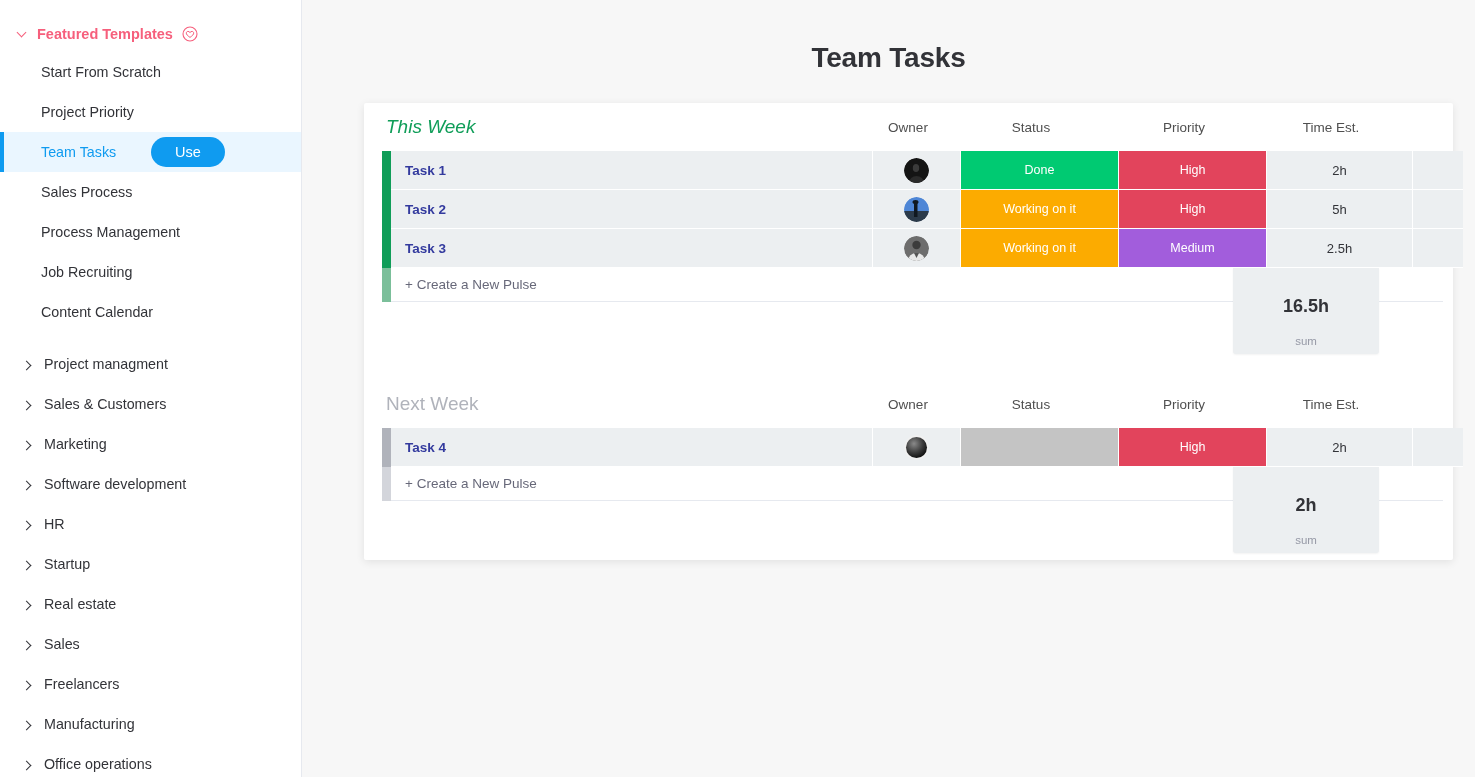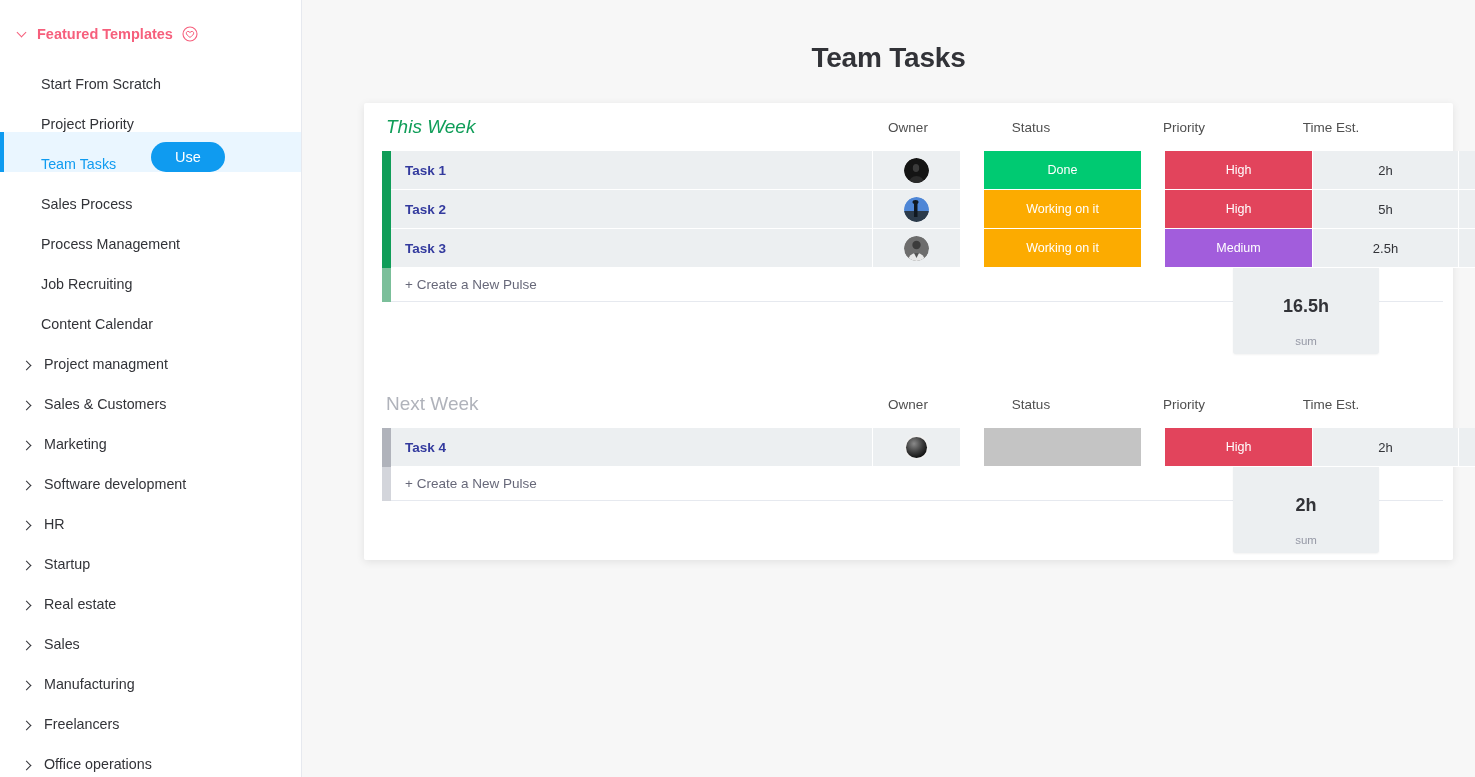--- a/index.html
+++ b/index.html
@@ -42,21 +42,21 @@
     border-right: 1.8px solid #f65f7c;
     border-bottom: 1.8px solid #f65f7c;
     transform: rotate(45deg);
   }
   .heart-badge {
     margin-left: 9px; width: 16px; height: 16px;
     display: inline-flex; align-items: center; justify-content: center;
   }
   .sb-item {
     height: 40px;
-    display: flex; align-items: flex-end;
+    display: flex; align-items: center;
     padding-left: 41px;
     font-size: 14.3px;
     color: #323338;
     cursor: pointer;
     position: relative;
   }
   .sb-item.selected {
     background: #eaf6ff;
     color: #0f9bf0;
     border-left: 4px solid #0f9bf0;
@@ -186,21 +186,20 @@
   .avatar {
     width: 25px; height: 25px; border-radius: 50%;
     overflow: hidden; display: block;
   }
   .cell-label {
     display: flex; align-items: center; justify-content: center;
     color: #ffffff;
     font-size: 12.5px;
     border-bottom: 1px solid #ffffff;
     border-right: 1px solid #ffffff;
-    margin-left: 23px;
   }
   .cell-time {
     flex: 0 0 146px;
     background: #eceff1;
     display: flex; align-items: center; justify-content: center;
     font-size: 13px;
     color: #323338;
     border-bottom: 1px solid #ffffff;
     border-right: 1px solid #ffffff;
   }
@@ -316,25 +315,25 @@
       <div class="sb-group">
         <span class="sb-chevron-right"></span>
         <span>Real estate</span>
       </div>
       <div class="sb-group">
         <span class="sb-chevron-right"></span>
         <span>Sales</span>
       </div>
       <div class="sb-group">
         <span class="sb-chevron-right"></span>
+        <span>Freelancers</span>
+      </div>
+      <div class="sb-group">
+        <span class="sb-chevron-right"></span>
         <span>Manufacturing</span>
-      </div>
-      <div class="sb-group">
-        <span class="sb-chevron-right"></span>
-        <span>Freelancers</span>
       </div>
       <div class="sb-group">
         <span class="sb-chevron-right"></span>
         <span>Office operations</span>
       </div>
     </div>
   </aside>
 
   <main class="main">
 

